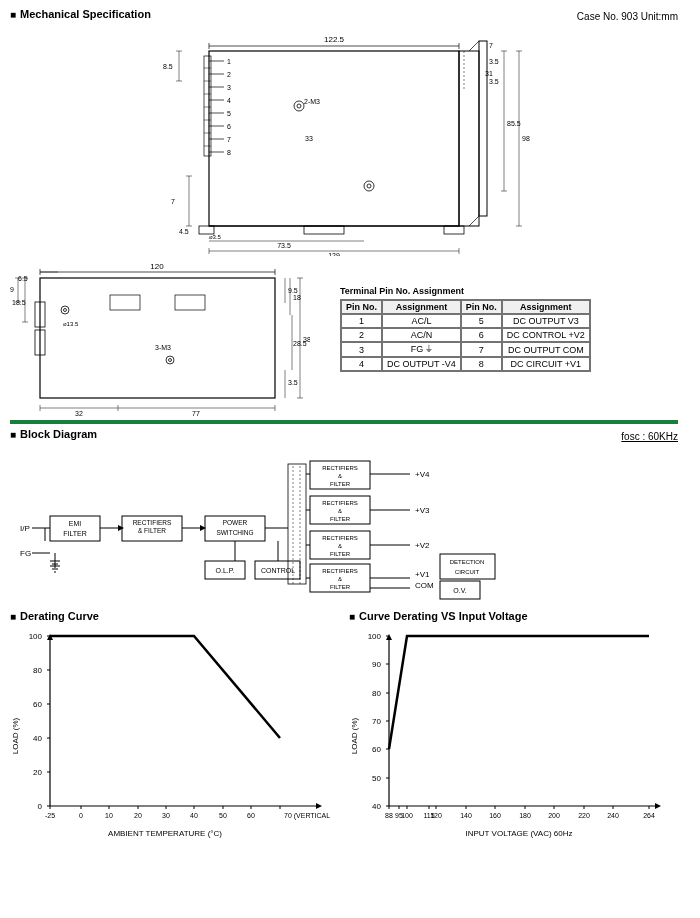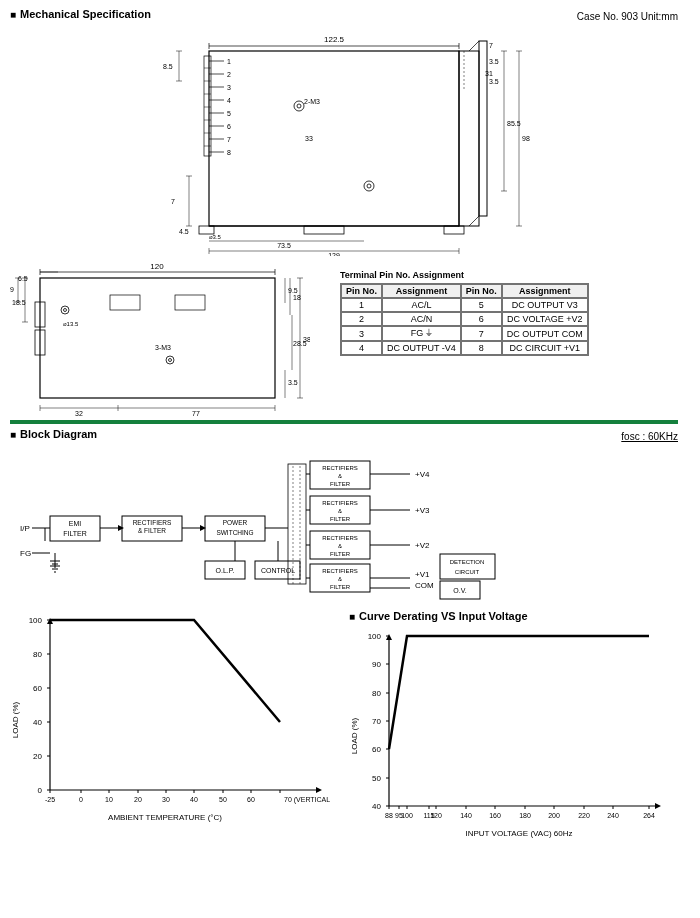--- a/index.html
+++ b/index.html
@@ -250,21 +250,21 @@
         <line x1="30" y1="148" x2="108" y2="148" stroke="#000" stroke-width="0.5"></line>
         <line x1="30" y1="145" x2="30" y2="151" stroke="#000" stroke-width="0.5"></line>
         <line x1="108" y1="145" x2="108" y2="151" stroke="#000" stroke-width="0.5"></line>
         <text x="69" y="156" text-anchor="middle" font-size="7">32</text>
 
         <line x1="108" y1="148" x2="265" y2="148" stroke="#000" stroke-width="0.5"></line>
         <line x1="265" y1="145" x2="265" y2="151" stroke="#000" stroke-width="0.5"></line>
         <text x="186" y="156" text-anchor="middle" font-size="7">77</text>
       </svg>
 
-      <div style="margin-top:10px;padding-left:20px;">
+      <div style="margin-top:26px;padding-left:20px;">
         <div style="font-weight:bold; font-size:9px; margin-bottom:3px;">Terminal Pin No.  Assignment</div>
         <table class="pin-table">
           <thead>
             <tr>
               <th>Pin No.</th>
               <th>Assignment</th>
               <th>Pin No.</th>
               <th>Assignment</th>
             </tr>
           </thead>
@@ -272,21 +272,21 @@
           <tr>
                 <td>1</td>
                 <td>AC/L</td>
                 <td>5</td>
                 <td>DC OUTPUT V3</td>
               </tr>
               <tr>
                 <td>2</td>
                 <td>AC/N</td>
                 <td>6</td>
-                <td>DC VOLTAGE +V2</td>
+                <td>DC CONTROL +V2</td>
               </tr>
               <tr>
                 <td>3</td>
                 <td>FG ⏚</td>
                 <td>7</td>
                 <td>DC OUTPUT COM</td>
               </tr>
               <tr>
                 <td>4</td>
                 <td>DC OUTPUT -V4</td>
@@ -399,20 +399,23 @@
       <line x1="45" y1="107" x2="45" y2="120" stroke="#000" stroke-width="1"></line>
       <line x1="40" y1="120" x2="50" y2="120" stroke="#000" stroke-width="1"></line>
       <line x1="42" y1="123" x2="48" y2="123" stroke="#000" stroke-width="1"></line>
       <line x1="44" y1="126" x2="46" y2="126" stroke="#000" stroke-width="1"></line>
     </svg>
   </div>
 
   <div class="bottom-sections">
 
     <div class="derating-section">
+      <div class="section-header">
+        <span>Derating Curve</span>
+      </div>
       <svg width="320" height="220">
 
         <line x1="40" y1="10" x2="40" y2="180" stroke="#000" stroke-width="1.2"></line>
 
         <line x1="40" y1="180" x2="310" y2="180" stroke="#000" stroke-width="1.2"></line>
 
         <line x1="37" y1="180" x2="40" y2="180" stroke="#000" stroke-width="1"></line>
         <text x="32" y="183" text-anchor="end" font-size="8">0</text>
         <line x1="37" y1="146" x2="40" y2="146" stroke="#000" stroke-width="1"></line>
         <text x="32" y="149" text-anchor="end" font-size="8">20</text>

